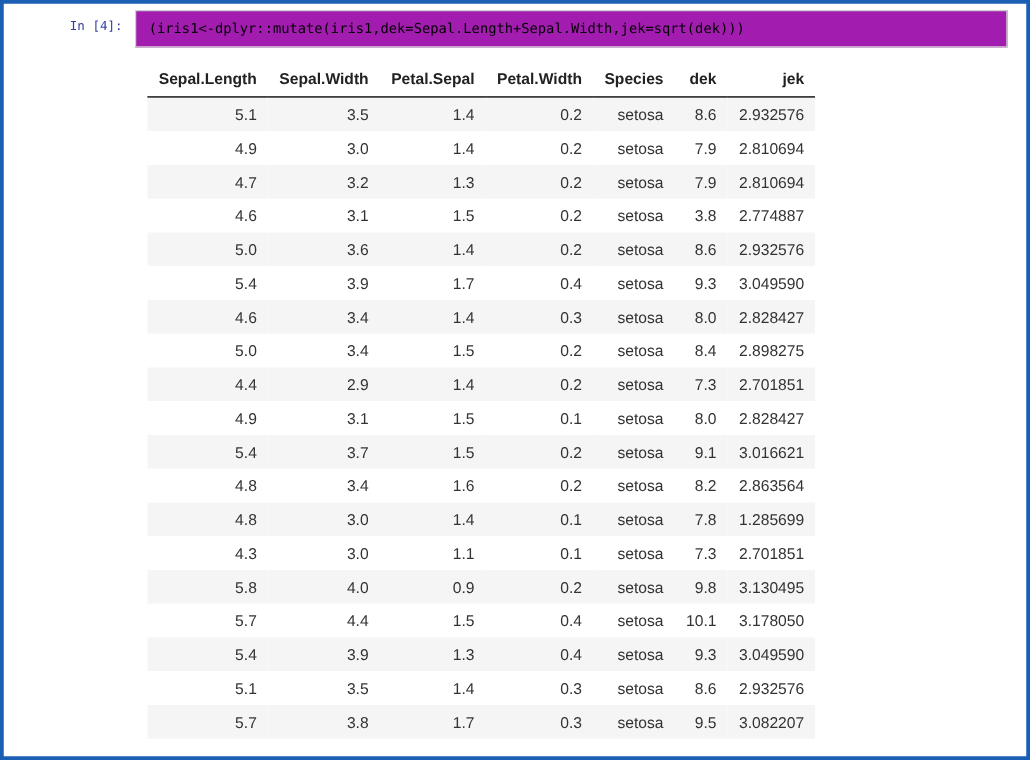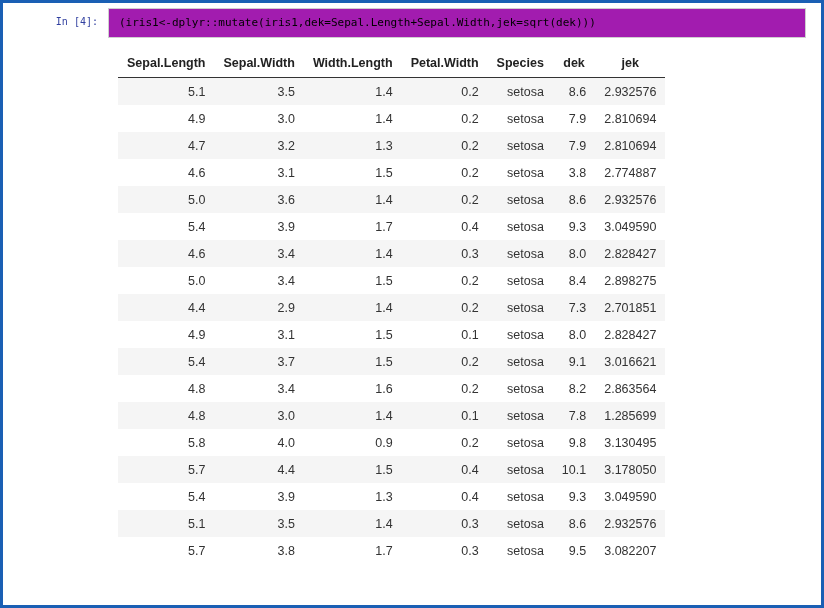--- a/index.html
+++ b/index.html
@@ -56,21 +56,21 @@
     .output-content {
       flex: 1;
       padding: 6px 15px 10px 10px;
     }
     table.dataframe {
       border-collapse: collapse;
       font-size: 12.5px;
     }
     table.dataframe thead th {
       font-weight: bold;
-      text-align: center;
+      text-align: right;
       padding: 7px 9px;
       border-bottom: 1px solid #333;
       color: #222;
       white-space: nowrap;
     }
     table.dataframe tbody td {
       text-align: right;
       padding: 6.5px 9px;
       color: #333;
       white-space: nowrap;
@@ -95,21 +95,21 @@
   </div>
 
   <div class="output-area">
     <div class="output-prompt"></div>
     <div class="output-content">
       <table class="dataframe">
         <thead>
           <tr>
               <th>Sepal.Length</th>
               <th>Sepal.Width</th>
-              <th>Width.Length</th>
+              <th>Petal.Sepal</th>
               <th>Petal.Width</th>
               <th>Species</th>
               <th>dek</th>
               <th>jek</th>
             </tr>
         </thead>
         <tbody>
             <tr>
               <td>5.1</td>
               <td>3.5</td>
@@ -221,20 +221,29 @@
             <tr>
               <td>4.8</td>
               <td>3.0</td>
               <td>1.4</td>
               <td>0.1</td>
               <td>setosa</td>
               <td>7.8</td>
               <td>1.285699</td>
             </tr>
             <tr>
+              <td>4.3</td>
+              <td>3.0</td>
+              <td>1.1</td>
+              <td>0.1</td>
+              <td>setosa</td>
+              <td>7.3</td>
+              <td>2.701851</td>
+            </tr>
+            <tr>
               <td>5.8</td>
               <td>4.0</td>
               <td>0.9</td>
               <td>0.2</td>
               <td>setosa</td>
               <td>9.8</td>
               <td>3.130495</td>
             </tr>
             <tr>
               <td>5.7</td>

